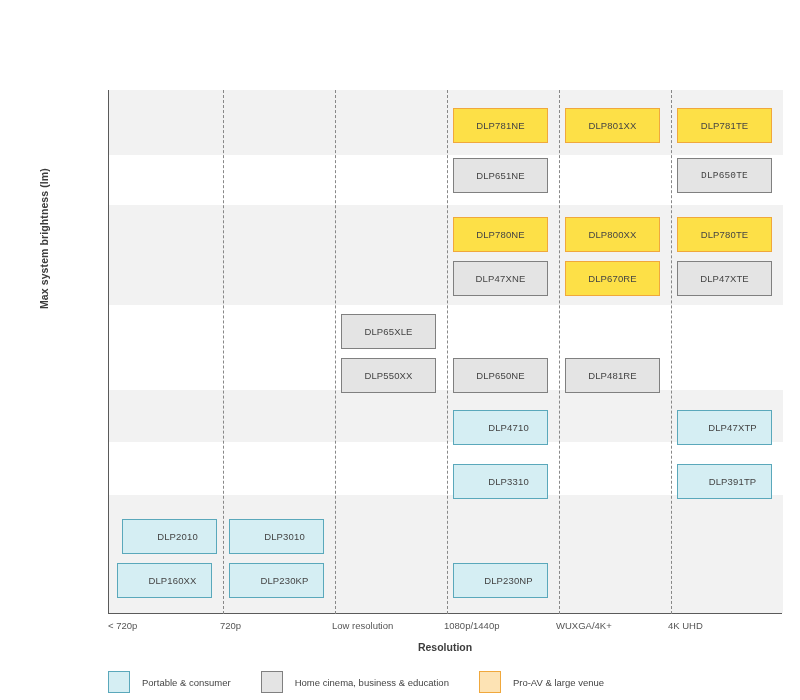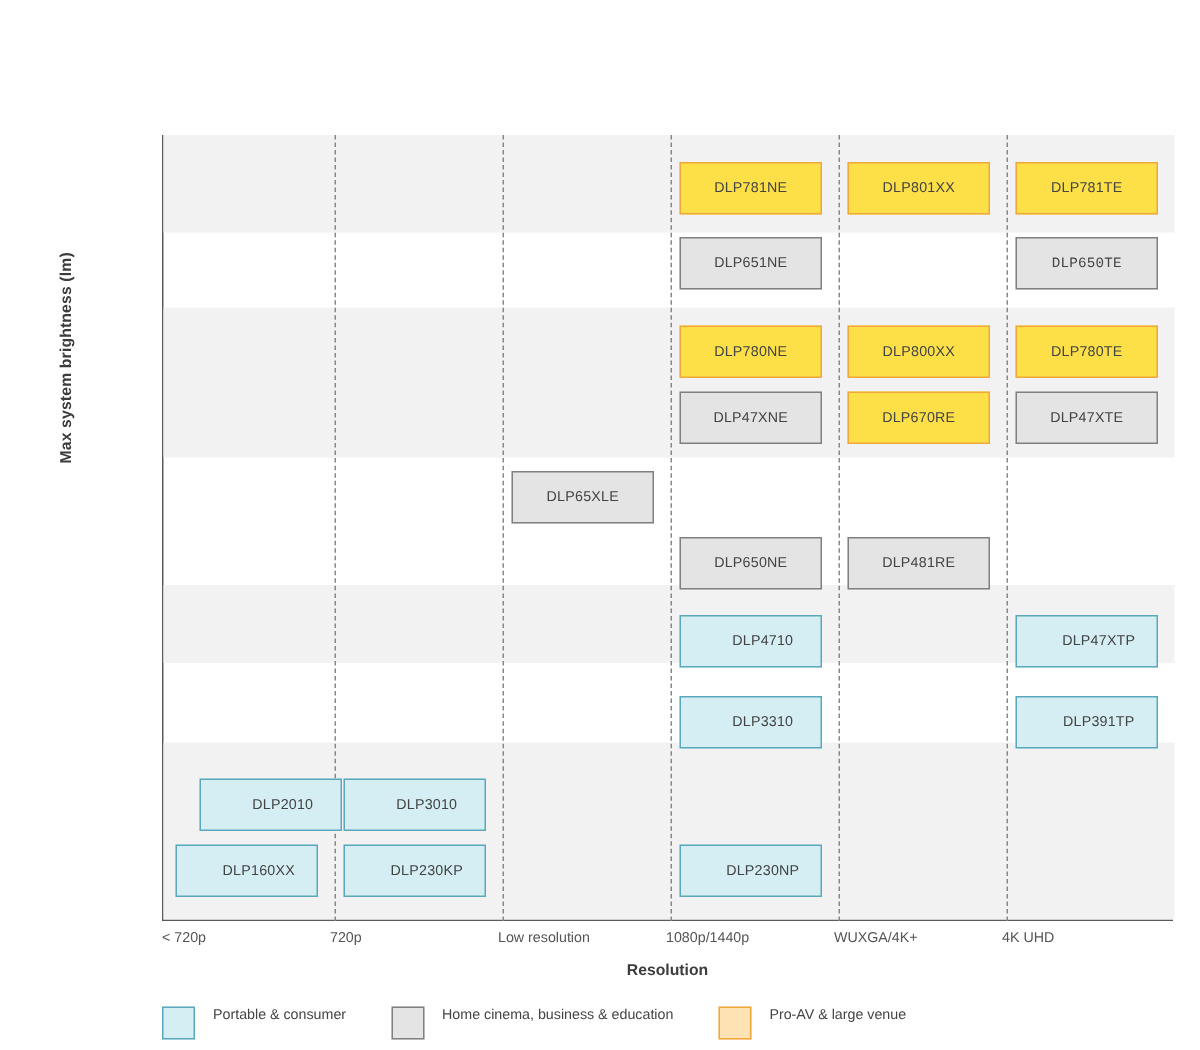--- a/index.html
+++ b/index.html
@@ -139,21 +139,21 @@
   #legend {
     position: absolute;
     left: 108px;
     top: 668px;
     height: 28px;
     display: flex;
     align-items: center;
   }
   .legend-item {
     display: flex;
-    align-items: flex-start;
+    align-items: center;
     margin-right: 30px;
   }
   .legend-swatch {
     width: 22px;
     height: 22px;
     box-sizing: border-box;
     border-width: 1.3px;
     border-style: solid;
     margin-right: 12px;
   }
@@ -189,27 +189,28 @@
       <div class="cell-box proav" style="left: 568px; top: 18px;">DLP781TE</div>
       <div class="cell-box home" style="left: 344px; top: 68px;">DLP651NE</div>
       <div class="cell-box home" style="left: 568px; top: 68px; font-family: Liberation Mono, monospace;">DLP650TE</div>
       <div class="cell-box proav" style="left: 344px; top: 127px;">DLP780NE</div>
       <div class="cell-box proav" style="left: 456px; top: 127px;">DLP800XX</div>
       <div class="cell-box proav" style="left: 568px; top: 127px;">DLP780TE</div>
       <div class="cell-box home" style="left: 344px; top: 171px;">DLP47XNE</div>
       <div class="cell-box proav" style="left: 456px; top: 171px;">DLP670RE</div>
       <div class="cell-box home" style="left: 568px; top: 171px;">DLP47XTE</div>
       <div class="cell-box home" style="left: 232px; top: 224px;">DLP65XLE</div>
+      <div class="cell-box home" style="left: 232px; top: 268px;">DLP550XX</div>
       <div class="cell-box home" style="left: 344px; top: 268px;">DLP650NE</div>
       <div class="cell-box home" style="left: 456px; top: 268px;">DLP481RE</div>
       <div class="cell-box portable" style="left: 344px; top: 320px;">DLP4710</div>
       <div class="cell-box portable" style="left: 568px; top: 320px;">DLP47XTP</div>
       <div class="cell-box portable" style="left: 344px; top: 374px;">DLP3310</div>
       <div class="cell-box portable" style="left: 568px; top: 374px;">DLP391TP</div>
-      <div class="cell-box portable" style="left: 24px; top: 429px;">DLP2010</div>
+      <div class="cell-box portable" style="left: 13px; top: 429px;">DLP2010</div>
       <div class="cell-box portable" style="left: 120px; top: 429px;">DLP3010</div>
       <div class="cell-box portable" style="left: 8px; top: 473px;">DLP160XX</div>
       <div class="cell-box portable" style="left: 120px; top: 473px;">DLP230KP</div>
       <div class="cell-box portable" style="left: 344px; top: 473px;">DLP230NP</div>
     </div>
 
   <div id="x-ticks-layer">
       <div class="x-tick" style="left: 108px;">&lt; 720p</div>
       <div class="x-tick" style="left: 220px;">720p</div>
       <div class="x-tick" style="left: 332px;">Low resolution</div>

